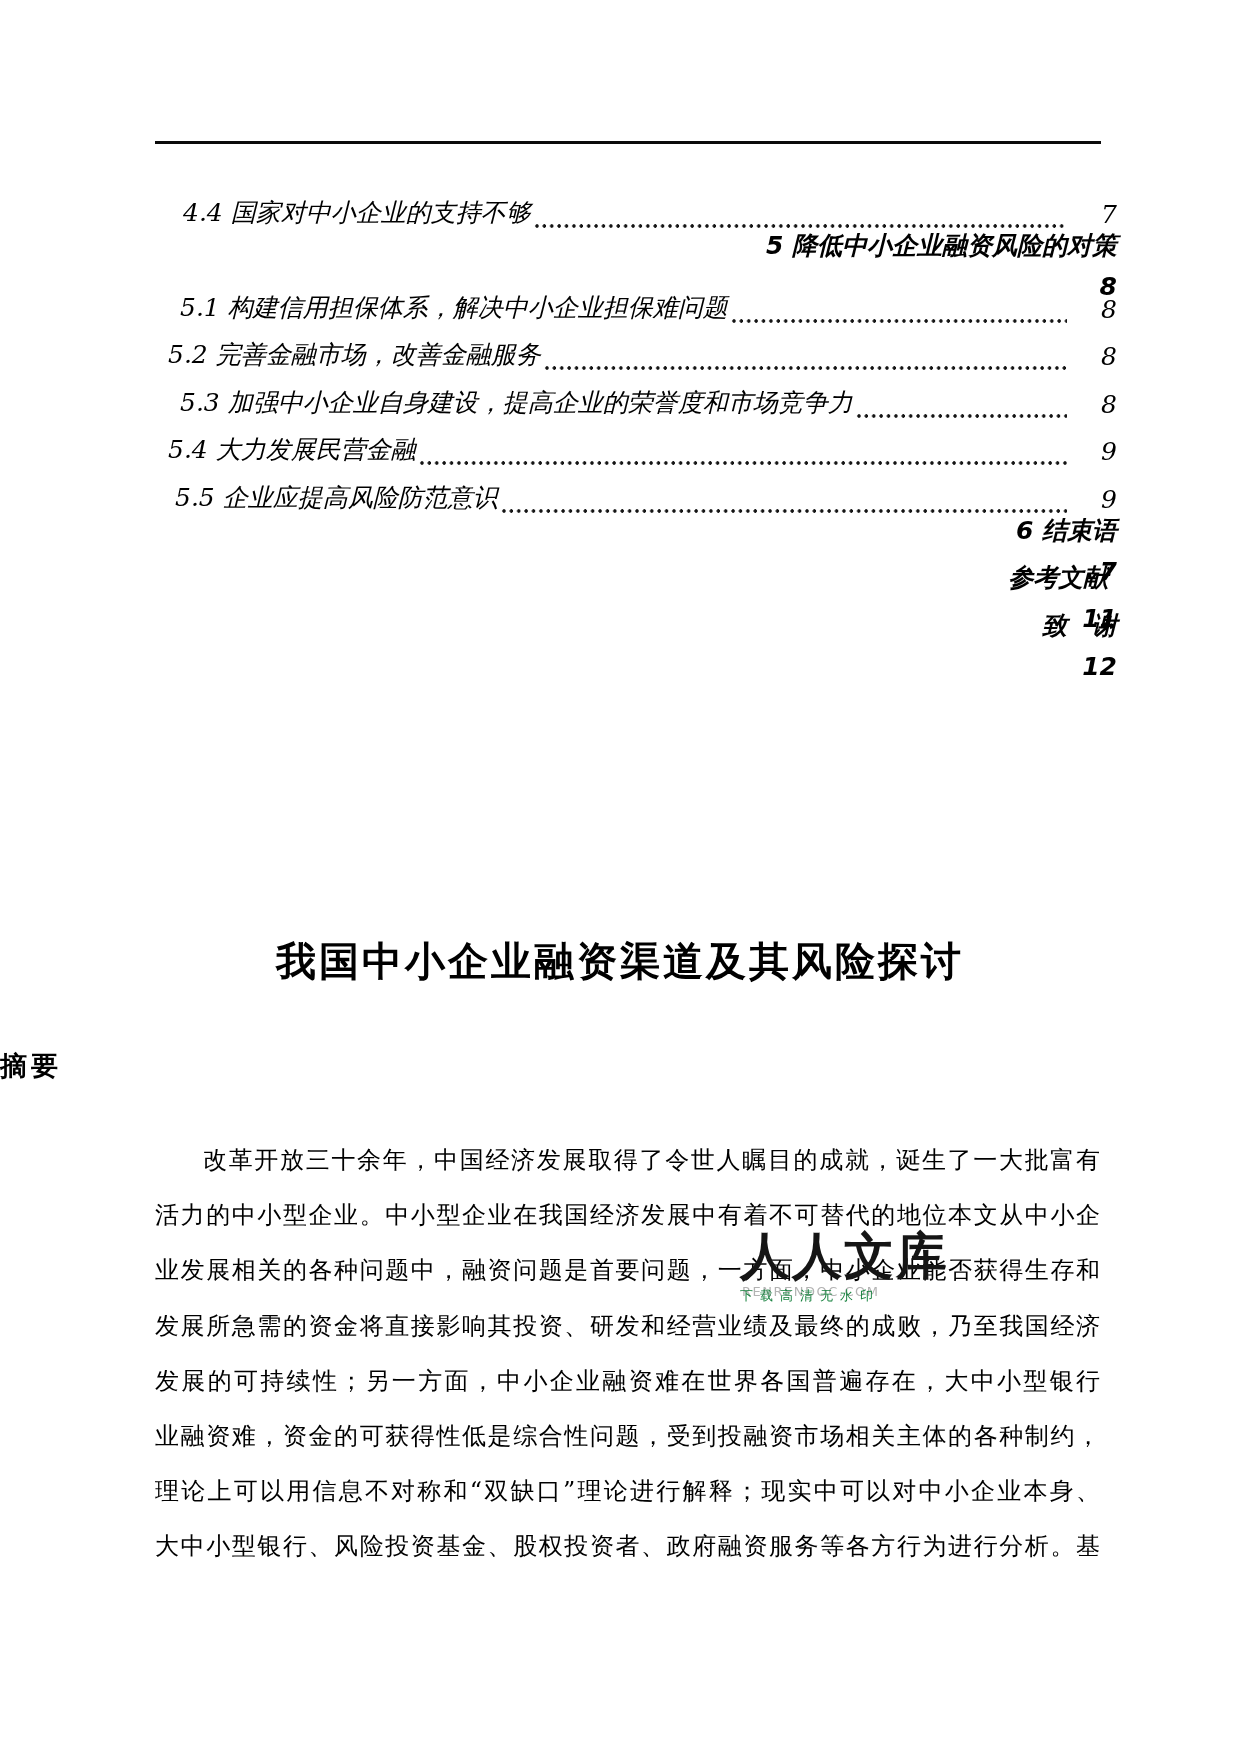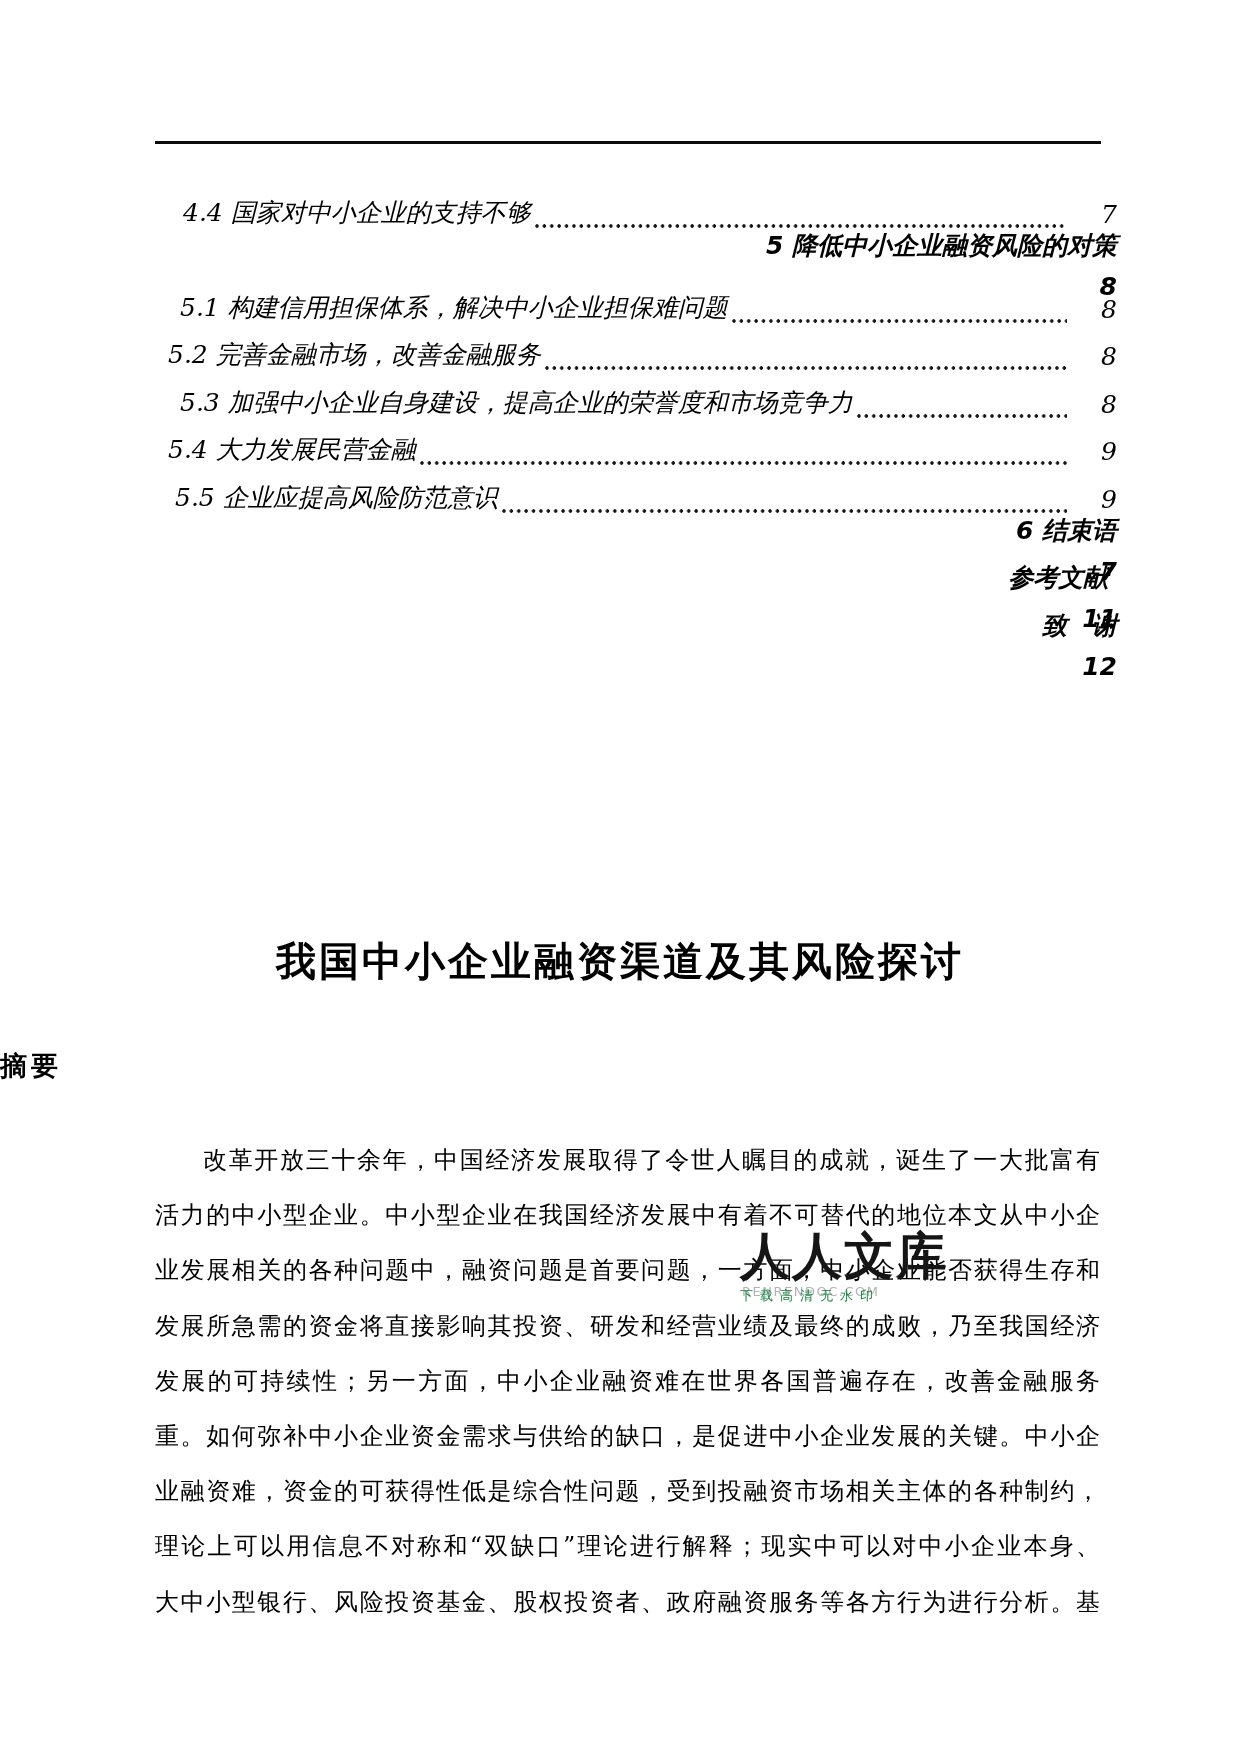--- a/index.html
+++ b/index.html
@@ -129,22 +129,21 @@
 
   <div class="doc-title">我国中小企业融资渠道及其风险探讨</div>
 
   <div class="abstract-heading">摘要</div>
 
   <div class="abstract">
     <div class="line indent">改革开放三十余年，中国经济发展取得了令世人瞩目的成就，诞生了一大批富有</div>
     <div class="line">活力的中小型企业。中小型企业在我国经济发展中有着不可替代的地位本文从中小企</div>
     <div class="line">业发展相关的各种问题中，融资问题是首要问题，一方面，中小企业能否获得生存和</div>
     <div class="line">发展所急需的资金将直接影响其投资、研发和经营业绩及最终的成败，乃至我国经济</div>
-    <div class="line">发展的可持续性；另一方面，中小企业融资难在世界各国普遍存在，改善金融服务</div>
-    <div class="line">重。如何弥补中小企业资金需求与供给的缺口，是促进中小企业发展的关键。中小企</div>
+    <div class="line">发展的可持续性；另一方面，中小企业融资难在世界各国普遍存在，大中小型银行</div>
     <div class="line">业融资难，资金的可获得性低是综合性问题，受到投融资市场相关主体的各种制约，</div>
     <div class="line">理论上可以用信息不对称和“双缺口”理论进行解释；现实中可以对中小企业本身、</div>
     <div class="line">大中小型银行、风险投资基金、股权投资者、政府融资服务等各方行为进行分析。基</div>
   </div>
 
   <div class="watermark">
     <div class="wm-brand">人人文库</div>
     <div class="wm-domain">RENRENDOC.COM</div>
     <div class="wm-tagline">下载高清无水印</div>
   </div>

